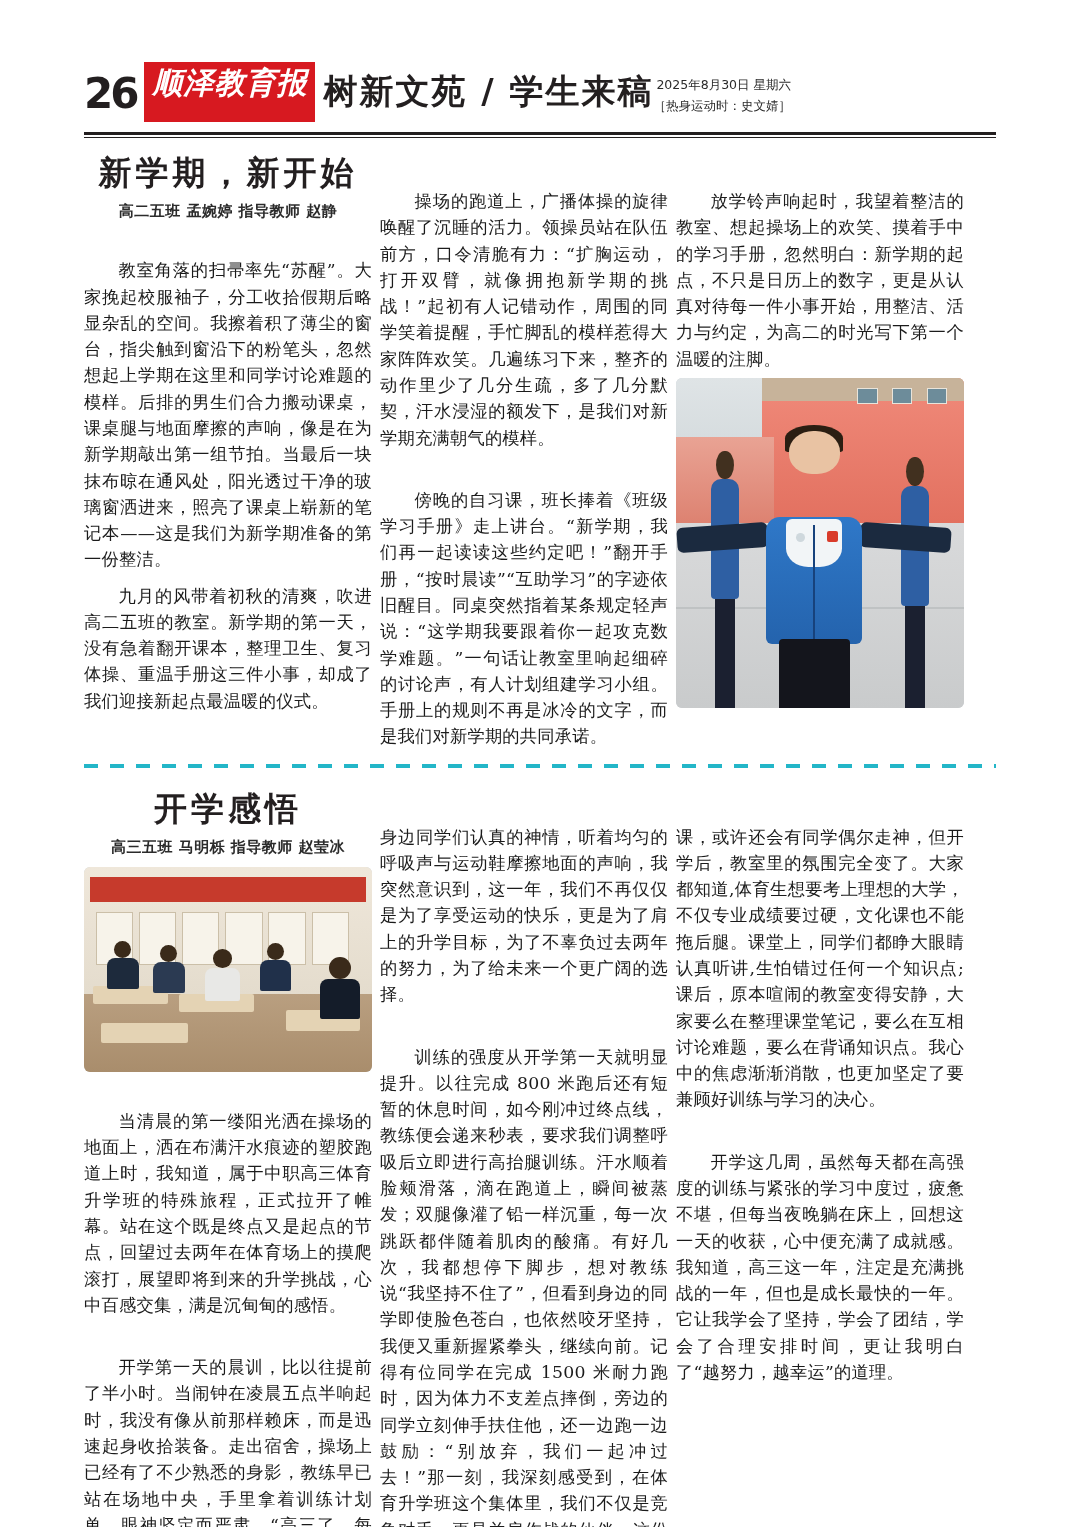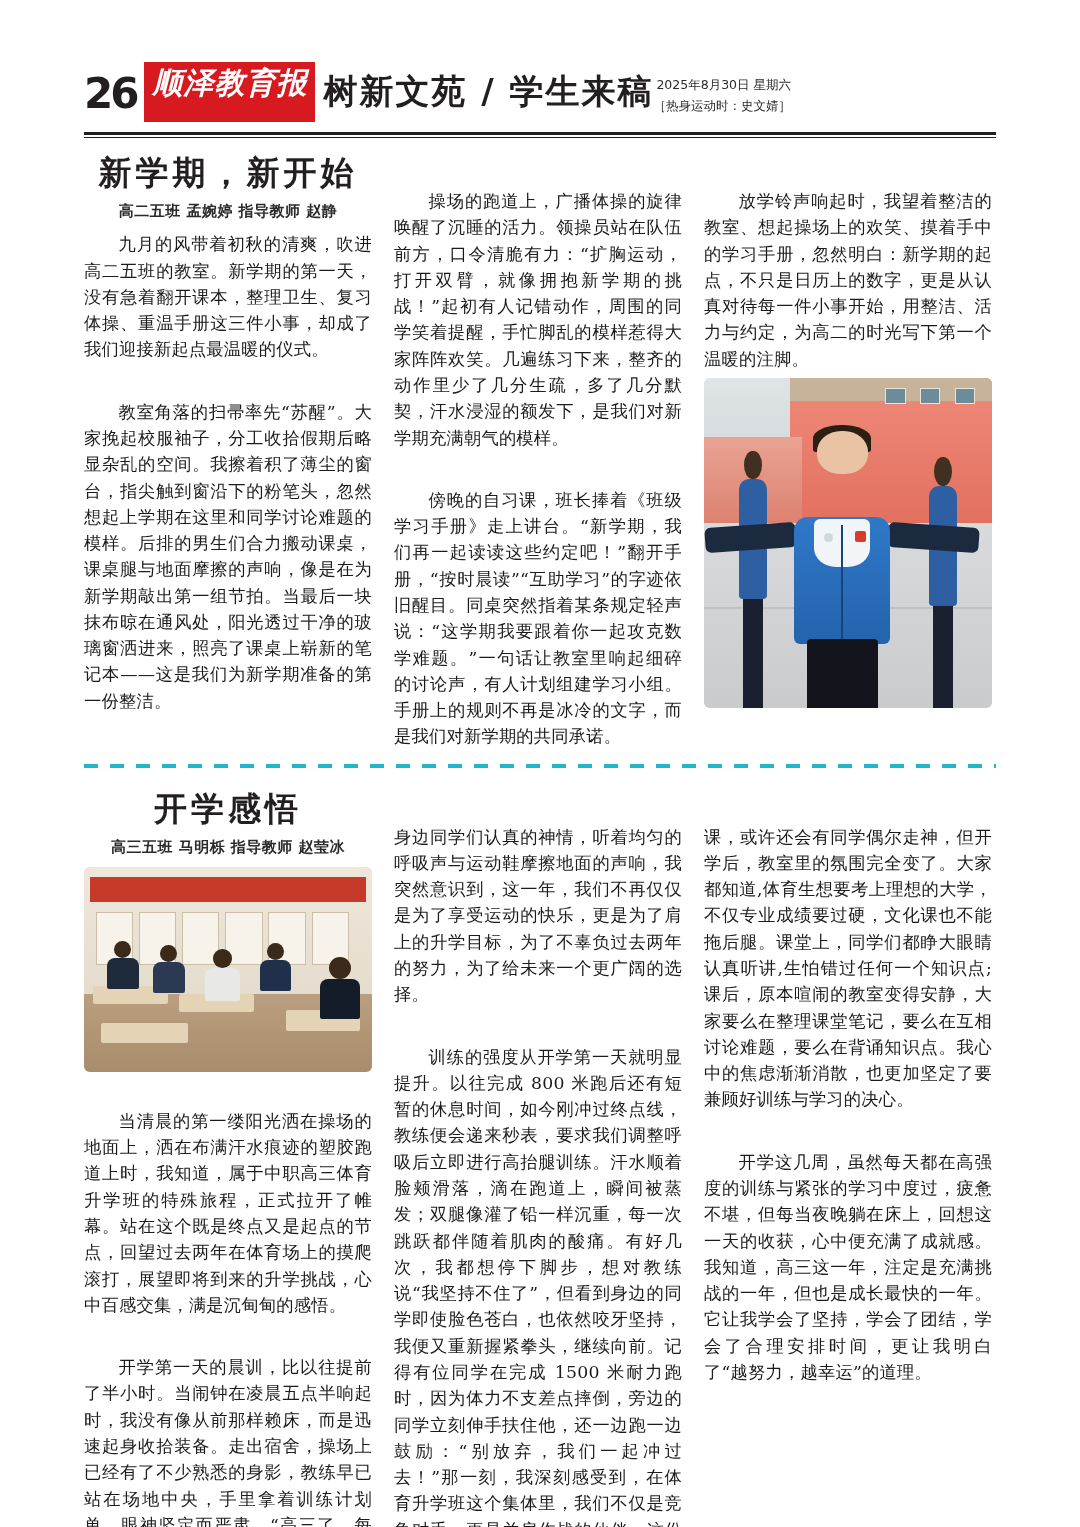--- a/index.html
+++ b/index.html
@@ -53,21 +53,21 @@
   .art-title {
     font-family:"DejaVu Sans","Liberation Sans",sans-serif;
     font-weight:bold; color:#231f20;
     font-size:33px; letter-spacing:4px; line-height:1.25;
   }
   .art-byline {
     font-family:"DejaVu Sans","Liberation Sans",sans-serif;
     font-weight:bold; font-size:15px; color:#2b2b2b;
     letter-spacing:.5px; margin-top:9px;
   }
-  .cols { display:flex; gap:22px; }
+  .cols { display:flex; gap:8px; }
   .col { width:288px; }
   p.body {
     font-family:"DejaVu Serif","Liberation Serif",serif;
     font-size:17.3px; line-height:1.52;
     text-align:justify; text-justify:inter-character;
     text-indent:2em; color:#1b1b1b;
     letter-spacing:0.2px;
     margin-top:36px;
   }
   .figure { width:288px; border-radius:6px; overflow:hidden; }
@@ -166,22 +166,22 @@
   <div class="rule-thin"></div>
 
   <div class="article">
     <div class="cols">
 
       <div class="col">
         <div class="art-head">
           <div class="art-title">新学期，新开始</div>
           <div class="art-byline">高二五班 孟婉婷  指导教师 赵静</div>
         </div>
+        <p class="body">教室角落的扫帚率先“苏醒”。大家挽起校服袖子，分工收拾假期后略显杂乱的空间。我擦着积了薄尘的窗台，指尖触到窗沿下的粉笔头，忽然想起上学期在这里和同学讨论难题的模样。后排的男生们合力搬动课桌，课桌腿与地面摩擦的声响，像是在为新学期敲出第一组节拍。当最后一块抹布晾在通风处，阳光透过干净的玻璃窗洒进来，照亮了课桌上崭新的笔记本——这是我们为新学期准备的第一份整洁。</p>
         <p class="body" style="margin-top:10px">九月的风带着初秋的清爽，吹进高二五班的教室。新学期的第一天，没有急着翻开课本，整理卫生、复习体操、重温手册这三件小事，却成了我们迎接新起点最温暖的仪式。</p>
-        <p class="body">教室角落的扫帚率先“苏醒”。大家挽起校服袖子，分工收拾假期后略显杂乱的空间。我擦着积了薄尘的窗台，指尖触到窗沿下的粉笔头，忽然想起上学期在这里和同学讨论难题的模样。后排的男生们合力搬动课桌，课桌腿与地面摩擦的声响，像是在为新学期敲出第一组节拍。当最后一块抹布晾在通风处，阳光透过干净的玻璃窗洒进来，照亮了课桌上崭新的笔记本——这是我们为新学期准备的第一份整洁。</p>
       </div>
 
       <div class="col">
         <p class="body">操场的跑道上，广播体操的旋律唤醒了沉睡的活力。领操员站在队伍前方，口令清脆有力：“扩胸运动，打开双臂，就像拥抱新学期的挑战！”起初有人记错动作，周围的同学笑着提醒，手忙脚乱的模样惹得大家阵阵欢笑。几遍练习下来，整齐的动作里少了几分生疏，多了几分默契，汗水浸湿的额发下，是我们对新学期充满朝气的模样。</p>
         <p class="body">傍晚的自习课，班长捧着《班级学习手册》走上讲台。“新学期，我们再一起读读这些约定吧！”翻开手册，“按时晨读”“互助学习”的字迹依旧醒目。同桌突然指着某条规定轻声说：“这学期我要跟着你一起攻克数学难题。”一句话让教室里响起细碎的讨论声，有人计划组建学习小组。手册上的规则不再是冰冷的文字，而是我们对新学期的共同承诺。</p>
       </div>
 
       <div class="col">
         <p class="body">放学铃声响起时，我望着整洁的教室、想起操场上的欢笑、摸着手中的学习手册，忽然明白：新学期的起点，不只是日历上的数字，更是从认真对待每一件小事开始，用整洁、活力与约定，为高二的时光写下第一个温暖的注脚。</p>
         <div class="figure top">

